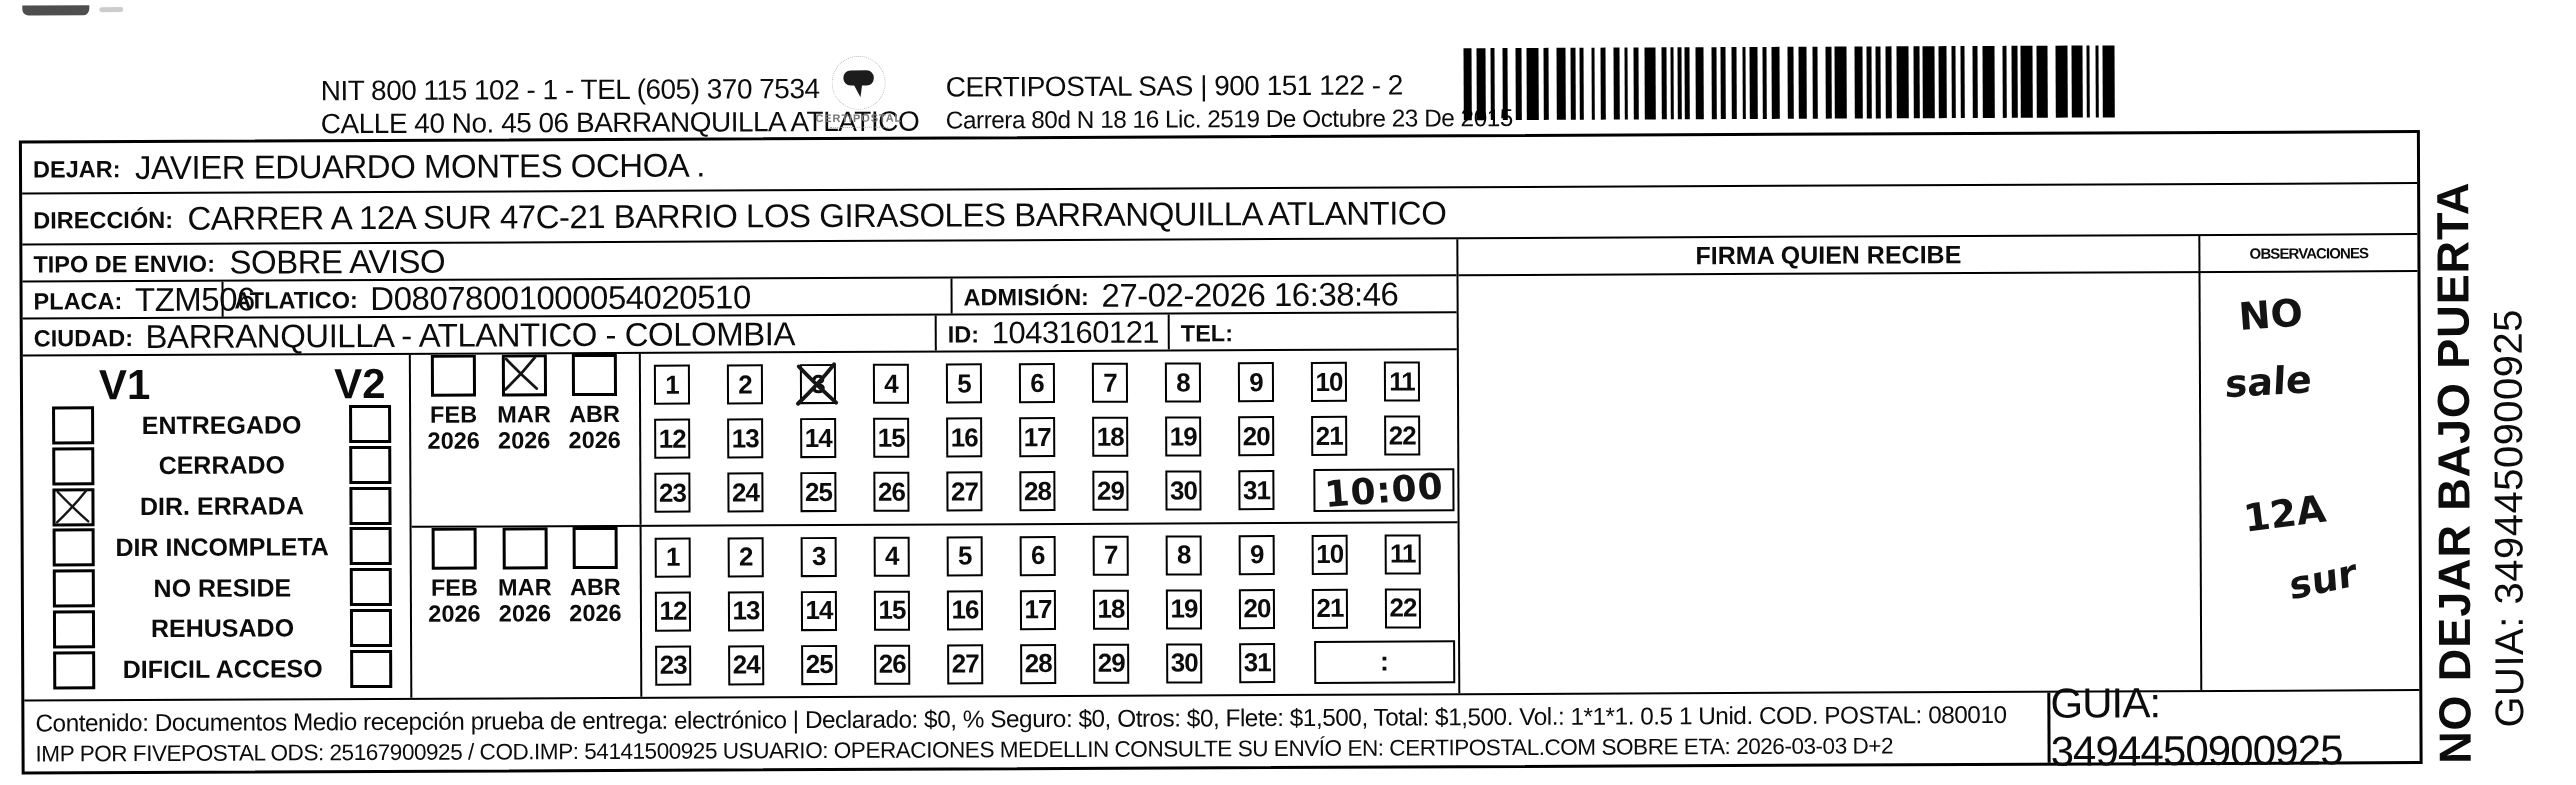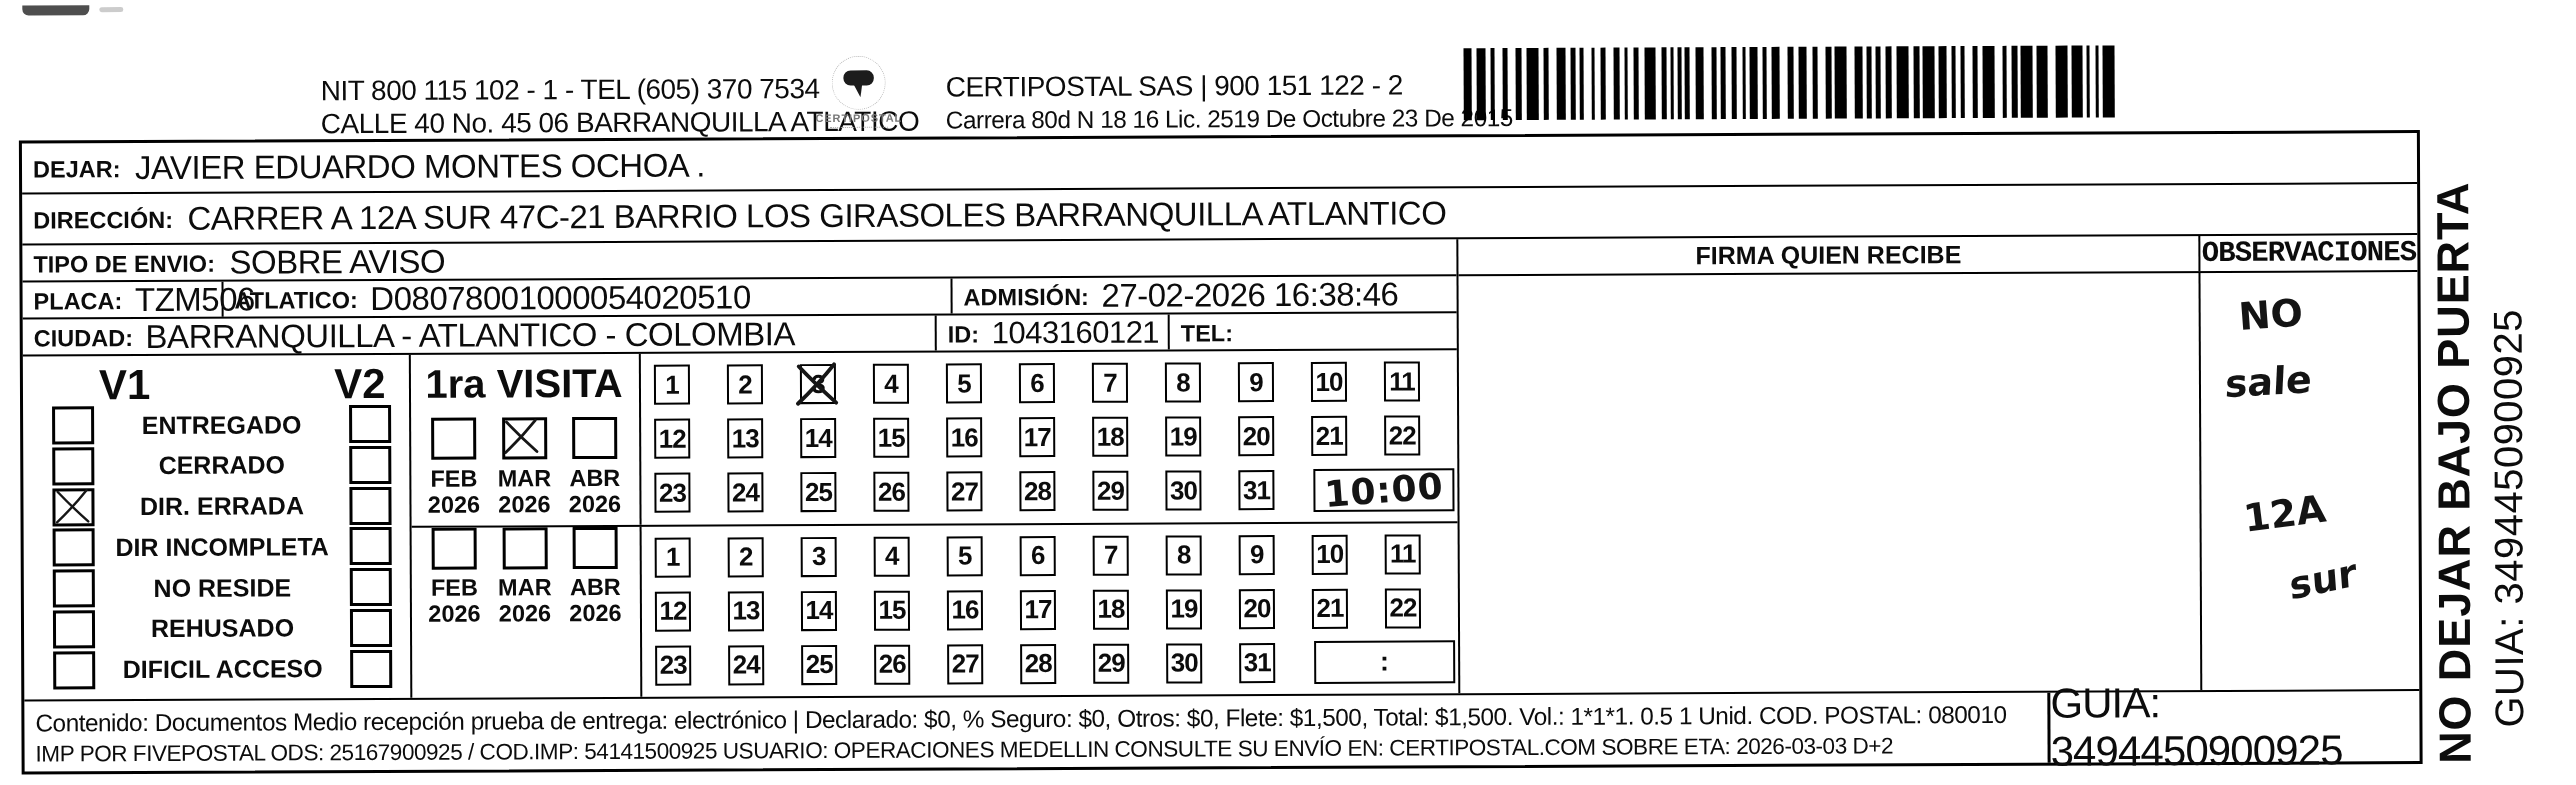--- a/index.html
+++ b/index.html
@@ -62,21 +62,21 @@
   .day{width:36px;height:40px;border:2.7px solid #000;box-sizing:border-box;display:flex;align-items:center;justify-content:center;
     font-weight:bold;font-size:26px;position:relative;background:#fff;letter-spacing:-0.9px;}
   .timebox{width:141px;height:43px;border:2.7px solid #000;box-sizing:border-box;display:flex;align-items:center;justify-content:center;position:relative;}
   .tcolon{font-weight:bold;font-size:27px;}
 
   
   .mid-right{flex:1;display:flex;flex-direction:column;min-width:0;}
   .sig-head{height:37px;flex:none;display:flex;border-bottom:2.7px solid #000;box-sizing:border-box;}
   .firma-head{width:742px;box-sizing:border-box;border-right:2.7px solid #000;display:flex;align-items:center;justify-content:center;
     font-weight:bold;font-size:25px;}
-  .obs-head{flex:1;display:flex;align-items:center;justify-content:center;font-weight:bold;font-size:29px;letter-spacing:-0.9px;font-family:Liberation Mono, monospace;}
+  .obs-head{flex:1;display:flex;align-items:center;justify-content:center;font-weight:bold;font-size:15px;letter-spacing:-0.9px;}
   .sig-body{flex:1;display:flex;min-height:0;}
   .firma-cell{width:742px;box-sizing:border-box;border-right:2.7px solid #000;}
   .obs-cell{flex:1;position:relative;}
 
   
   .hw{font-family:"DejaVu Sans",sans-serif;color:#141414;font-weight:bold;}
   .obs-n{position:absolute;font-size:38px;}
   .obs-0{left:38px;top:20px;transform:rotate(-4deg);}
   .obs-1{left:23.5px;top:87px;transform:rotate(-3deg) skewX(-6deg);}
   .obs-2{left:42px;top:219px;transform:rotate(-7deg);}
@@ -276,21 +276,20 @@
                 <div class="srow">
                   <div class="cb"></div>
                   <div class="slab">DIFICIL ACCESO</div>
                   <div class="cb"></div>
                 </div>
               </div>
           </div>
           <div class="visits-area" id="visits-area">
               <div class="visit-row first">
                 <div class="visit-left">
-                  <div class="vtitle">1ra VISITA</div>
                   <div class="months">
                     <div class="month">
                       <div class="cb"></div>
                       <div class="mlab">
                         <div>FEB</div>
                         <div>2026</div>
                       </div>
                     </div>
                     <div class="month">
                       <div class="cb">

